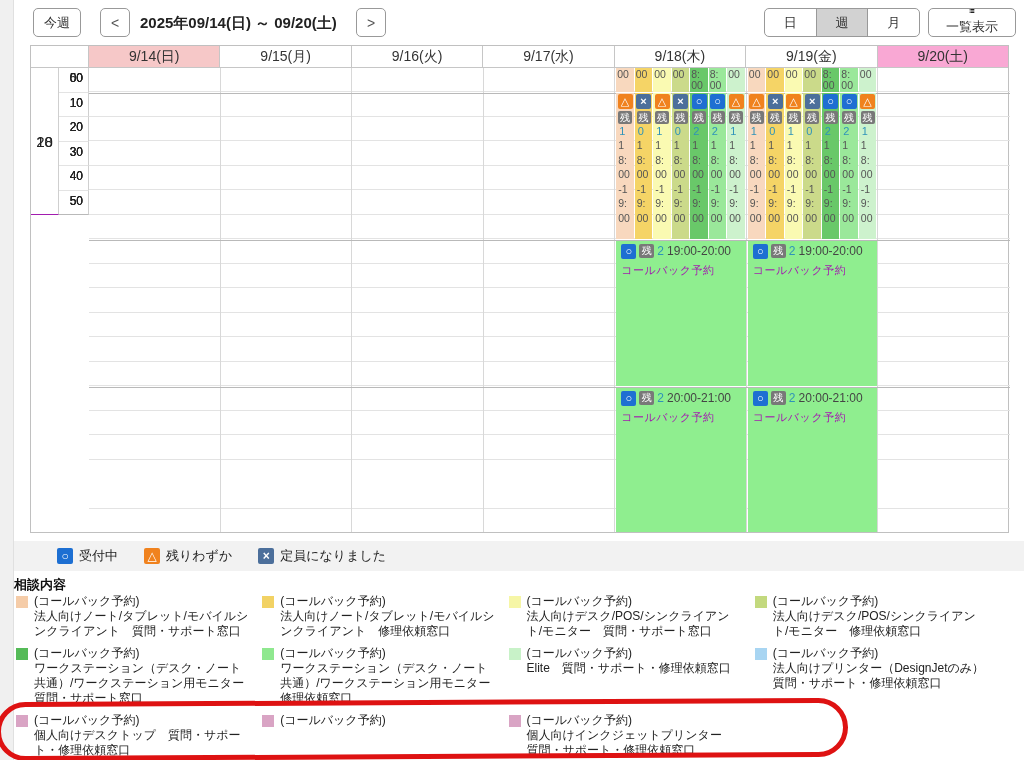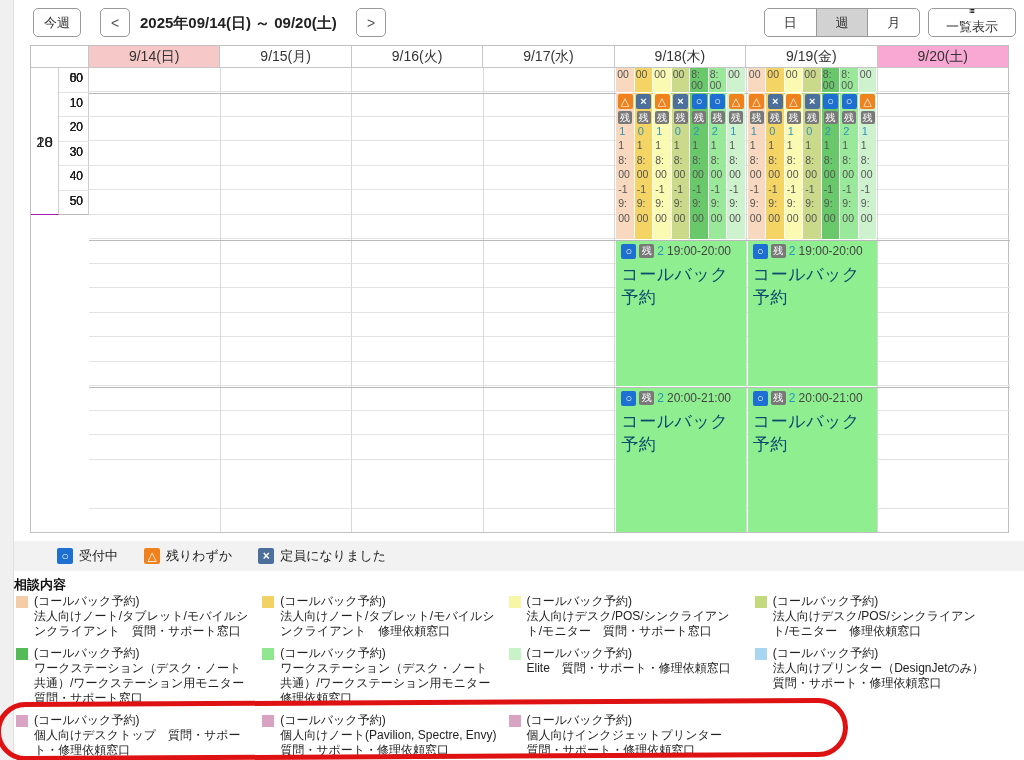--- a/index.html
+++ b/index.html
@@ -78,21 +78,21 @@
   .cbevent.d5 { left:calc(5 * 921px / 7 + 1px); }
   .cbevent.b1 { top:172.5px; height:145px; }
   .cbevent.b2 { top:319.5px; height:144px; }
   .cb-line { display:flex; align-items:center; gap:3px; }
   .cb-icon { width:15px; height:15px; border-radius:2px; background:#1E6FD2; color:#fff;
              font-size:11px; line-height:15px; text-align:center; font-weight:bold; flex:none; }
   .cb-badge { width:15px; height:14px; background:#787878; border-radius:2px; color:#fff;
               font-size:10px; line-height:14px; text-align:center; flex:none; }
   .cb-zan { font-size:12px; color:#2E93B9; }
   .cb-time { font-size:12px; color:#444; }
-  .cb-title { font-size:17px; color:#0c4a6e; margin-top:4px; letter-spacing:0.5px; }
+  .cb-title { font-size:11px; color:#a21caf; margin-top:4px; letter-spacing:0.5px; }
 
   
   #statusbar { left:14px; top:541px; width:1010px; height:30px; background:#F2F2F2;
                display:flex; align-items:center; padding-left:43px; gap:26px; }
   .st-item { display:flex; align-items:center; gap:6px; }
   .st-icon { width:16px; height:16px; border-radius:2px; color:#fff; font-size:12px;
              line-height:16px; text-align:center; font-weight:bold; }
   .st-label { font-size:13px; color:#222; }
 
   
@@ -522,21 +522,20 @@
 
     <div class="c-item">
       <span class="c-swatch" style="background: rgb(217, 164, 196);"></span>
       <div>(コールバック予約)</div>
       <div>個人向けデスクトップ　質問・サポート・修理依頼窓口</div>
     </div>
 
     <div class="c-item">
       <span class="c-swatch" style="background: rgb(217, 164, 196);"></span>
       <div>(コールバック予約)</div>
-      <div>個人向けノート(Pavilion, Spectre, Envy)　質問・サポート・修理依頼窓口</div>
     </div>
 
     <div class="c-item">
       <span class="c-swatch" style="background: rgb(217, 164, 196);"></span>
       <div>(コールバック予約)</div>
       <div>個人向けインクジェットプリンター　質問・サポート・修理依頼窓口</div>
     </div>
   </div>
 
 <div id="oval" class="abs"></div>

